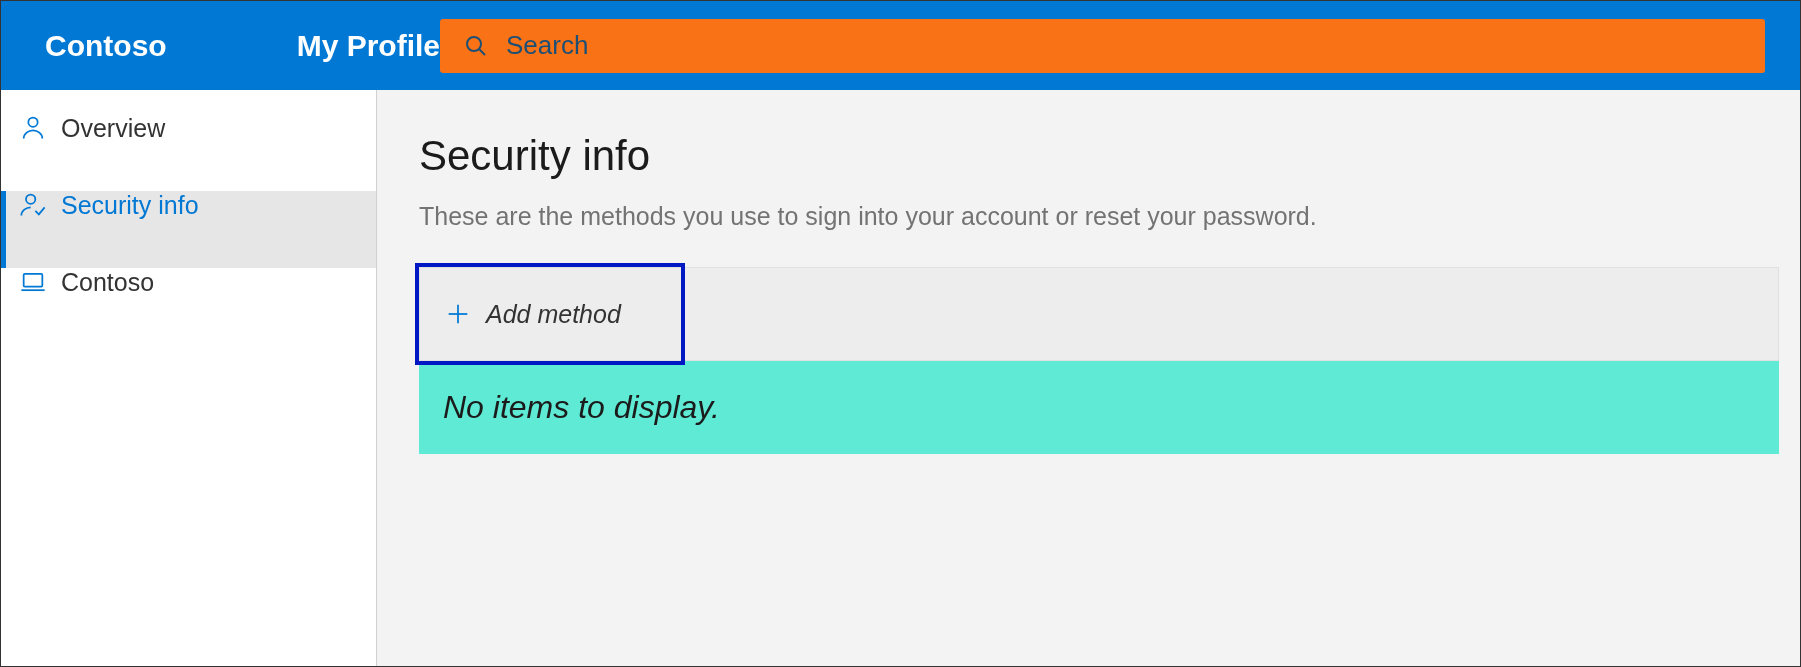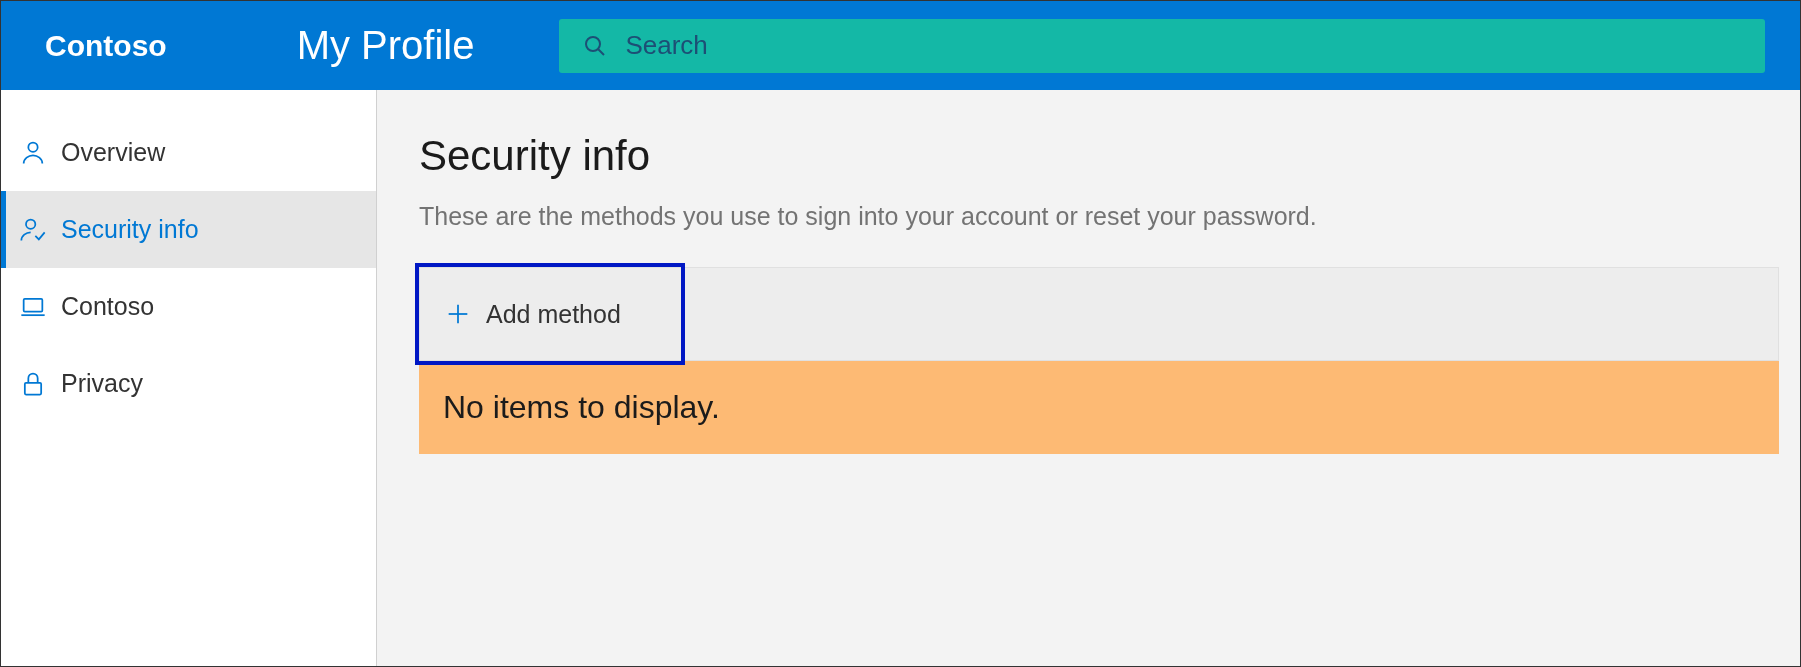--- a/index.html
+++ b/index.html
@@ -21,26 +21,25 @@
       align-items: center;
       padding-left: 44px;
       color: white;
     }
     .brand {
       font-size: 30px;
       font-weight: 600;
       margin-right: 130px;
     }
     .profile-title {
-      font-size: 40px;
-      font-weight: 400;
-      margin-right: 85px;
+      font-size: 30px;
+      font-weight: 700;
     }
     .search-container {
-      background-color: #14b8a6;
+      background-color: #f97316;
       flex: 1;
       height: 54px;
       display: flex;
       align-items: center;
       border-radius: 3px;
       padding-left: 24px;
       margin-right: 35px;
     }
     .search-icon {
       width: 24px;
@@ -63,21 +62,21 @@
       height: calc(100% - 89px);
     }
     .sidebar {
       width: 376px;
       background: white;
       border-right: 1px solid #d0d0d0;
       padding-top: 24px;
     }
     .sidebar-item {
       display: flex;
-      align-items: center;
+      align-items: flex-start;
       height: 77px;
       padding-left: 18px;
       cursor: pointer;
       font-size: 25px;
       color: #333;
     }
     .sidebar-item.active {
       background-color: #e6e6e6;
       color: #0078d4;
       border-left: 5px solid #0078d4;
@@ -127,29 +126,30 @@
     .plus-icon {
       width: 28px;
       height: 28px;
       margin-right: 14px;
     }
     .add-method-label {
       font-size: 25px;
       color: #333;
     }
     .items-list {
-      background: #fdba74;
+      background: #5eead4;
       width: 1360px;
       padding: 28px 24px;
       font-size: 32px;
       color: #1b1b1b;
     }
     .highlight-wrap {
       position: relative;
       width: 1360px;
+      font-style: italic;
     }
     .highlight-box {
       position: absolute;
       top: -4px;
       left: -4px;
       width: 270px;
       height: 102px;
       border: 4px solid #0017c4;
       pointer-events: none;
       z-index: 5;
@@ -200,29 +200,20 @@
     <div class="sidebar-item">
       <span class="item-icon">
         <svg viewBox="0 0 24 24" fill="none" stroke="#0078d4" stroke-width="1.5">
           <rect x="4" y="5" width="16" height="11" rx="1"></rect>
           <line x1="2" y1="19" x2="22" y2="19"></line>
         </svg>
       </span>
       <span>Contoso</span>
     </div>
 
-    <div class="sidebar-item">
-      <span class="item-icon">
-        <svg viewBox="0 0 24 24" fill="none" stroke="#0078d4" stroke-width="1.5">
-          <rect x="5" y="11" width="14" height="10" rx="1"></rect>
-          <path d="M8 11V7a4 4 0 018 0v4"></path>
-        </svg>
-      </span>
-      <span>Privacy</span>
-    </div>
 
   </div>
 
   <div class="main">
     <h1 class="page-title">Security info</h1>
     <p class="page-subtitle">These are the methods you use to sign into your account or reset your password.</p>
 
     <div class="highlight-wrap">
       <div class="highlight-box"></div>
       <div class="add-method-bar">

